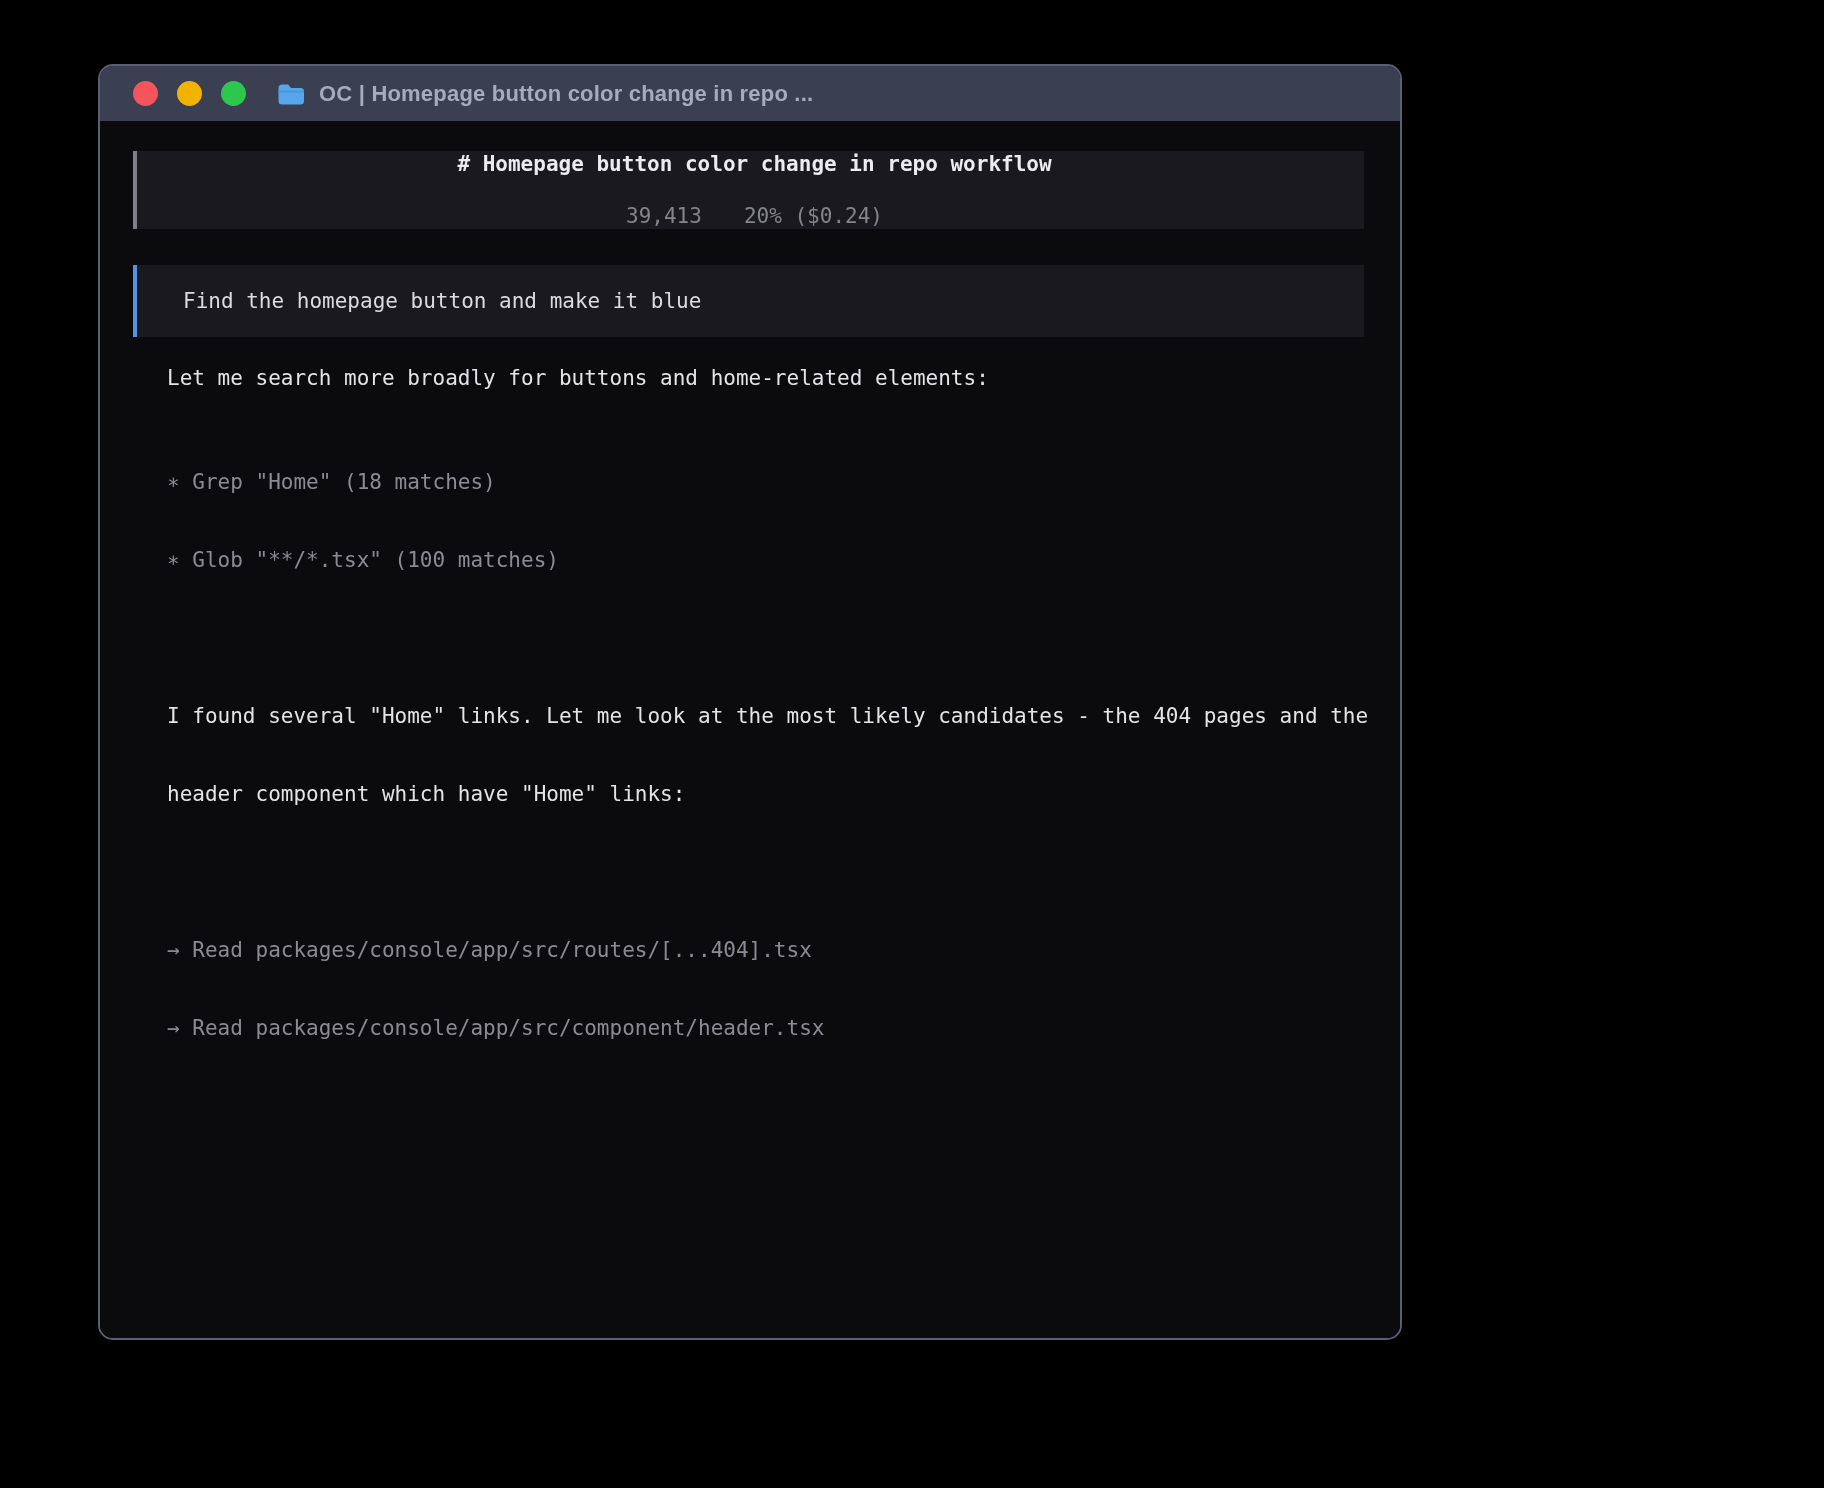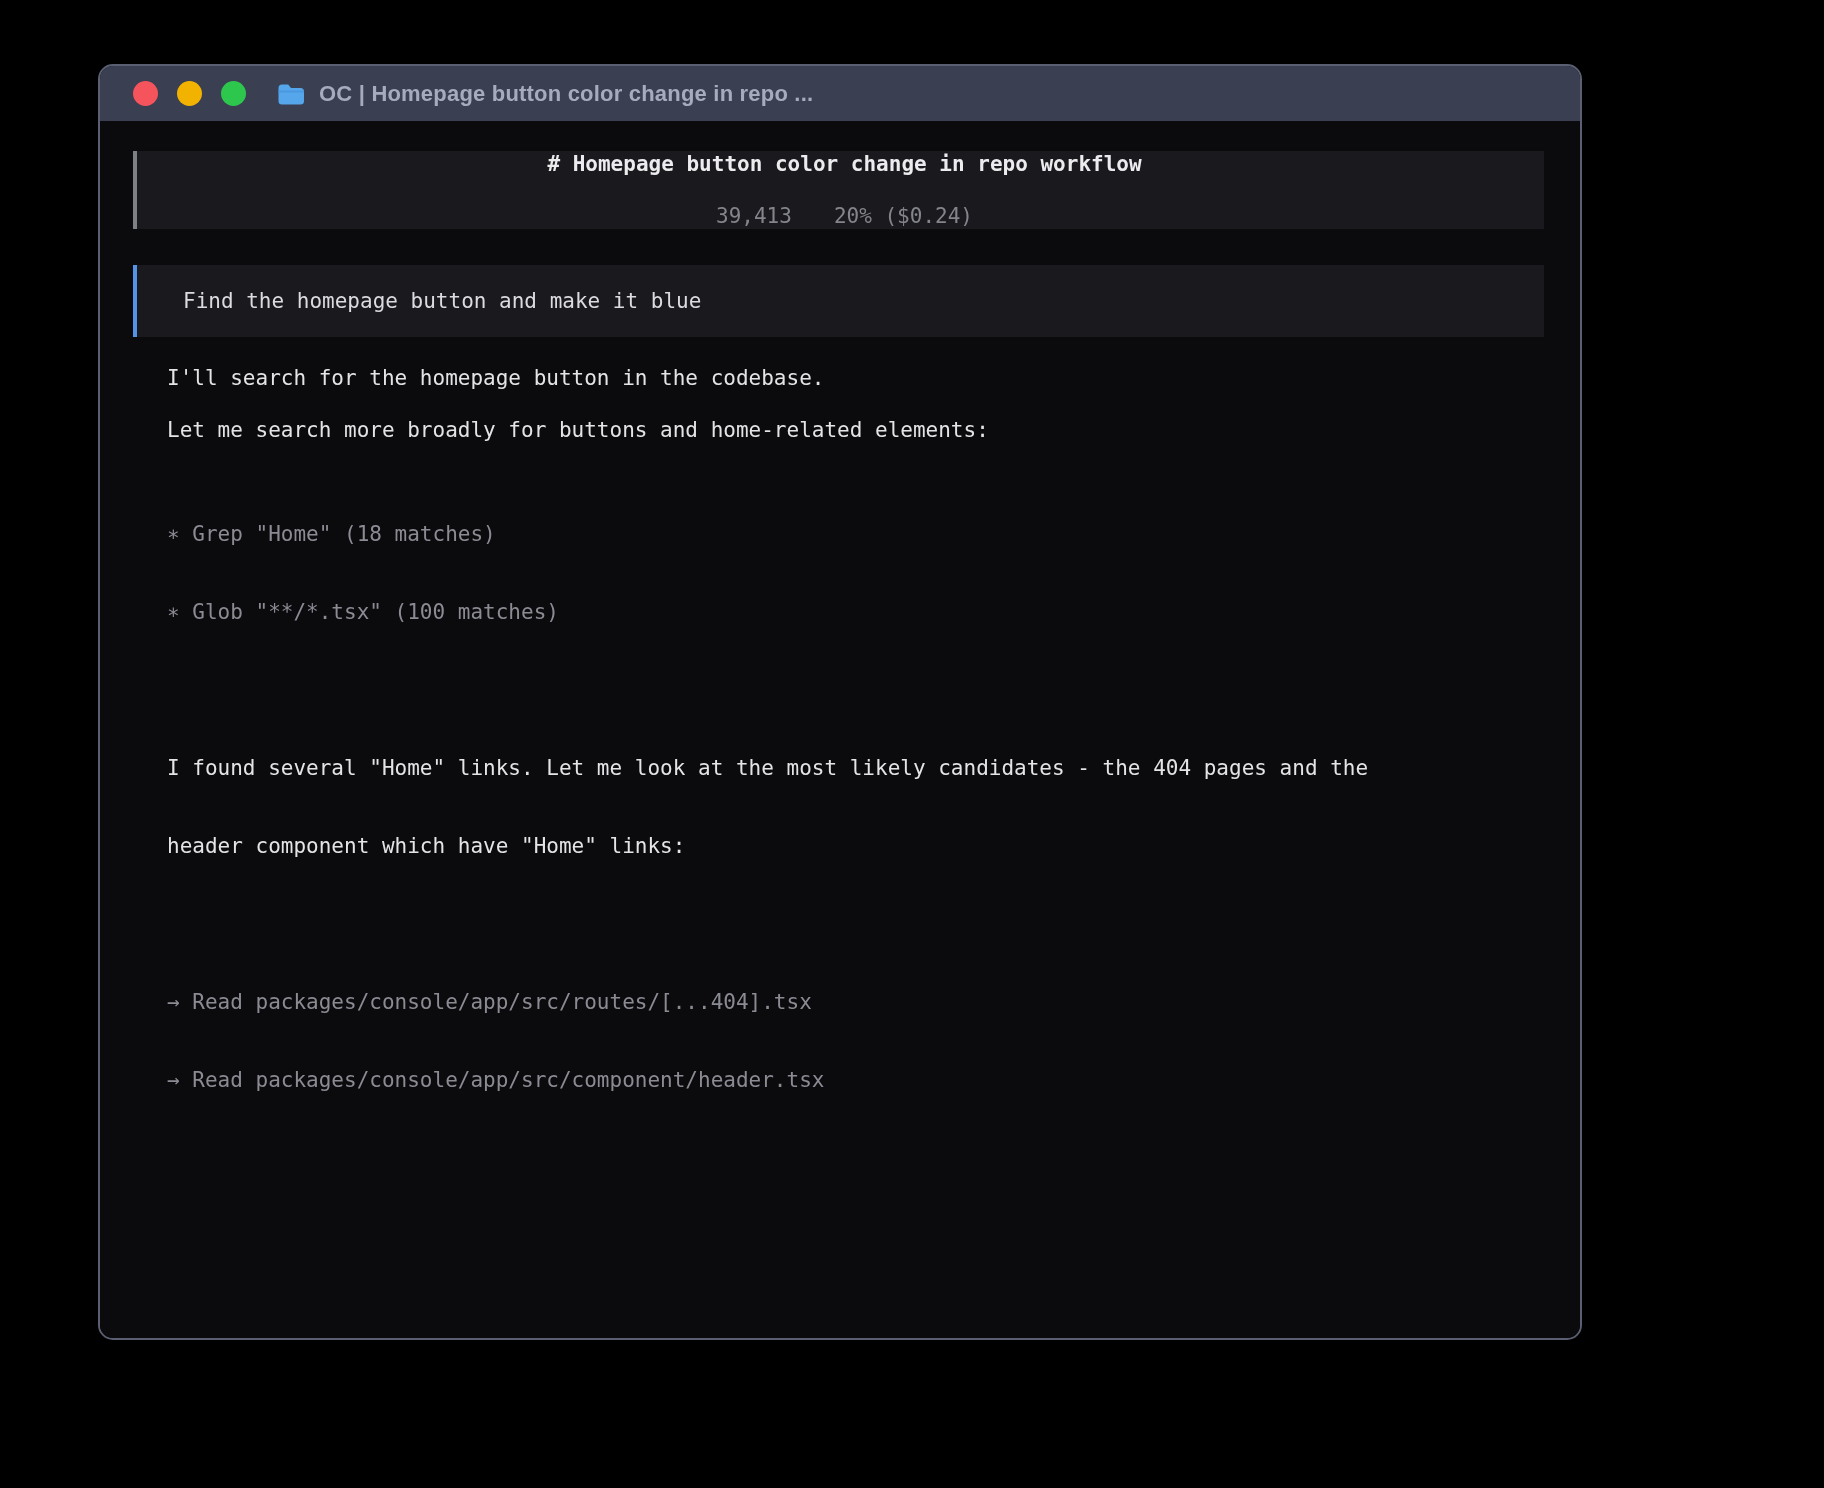--- a/index.html
+++ b/index.html
@@ -2,21 +2,21 @@
 <html><head>
 <meta charset="utf-8">
 <style>
   * { margin:0; padding:0; box-sizing:border-box; }
   html,body { background:#000; }
   body {
     width:1824px; height:1488px; position:relative; overflow:hidden;
     font-family:"DejaVu Sans Mono", monospace;
   }
   .window {
-    position:absolute; left:98px; top:64px; width:1484px; height:1276px;
+    position:absolute; left:98px; top:64px; width:1304px; height:1276px;
     border-radius:15px; border:2px solid #5a5f72; background:#0b0b0e;
     display:flex; flex-direction:column; overflow:hidden;
   }
   
   .titlebar {
     height:55px; background:#3a3f51; flex:0 0 auto;
     display:flex; align-items:center; padding-left:33px;
   }
   .lights { display:flex; gap:19px; align-items:center; }
   .light { width:25px; height:25px; border-radius:50%; display:inline-block; }
@@ -80,21 +80,20 @@
         <span>39,413</span>
         <span>20% ($0.24)</span>
       </span>
     </div>
 
     <div class="user-block">
       <span>Find the homepage button and make it blue</span>
     </div>
 
     <div class="messages">
-      <div class="msg white">I'll search for the homepage button in the codebase.</div>
 
 
       <div class="msg white">Let me search more broadly for buttons and home-related elements:</div>
 
       <div class="msg">
         <div class="tool-line">∗ Grep "Home" (18 matches)</div>
         <div class="tool-line">∗ Glob "**/*.tsx" (100 matches)</div>
       </div>
 
       <div class="msg white">

